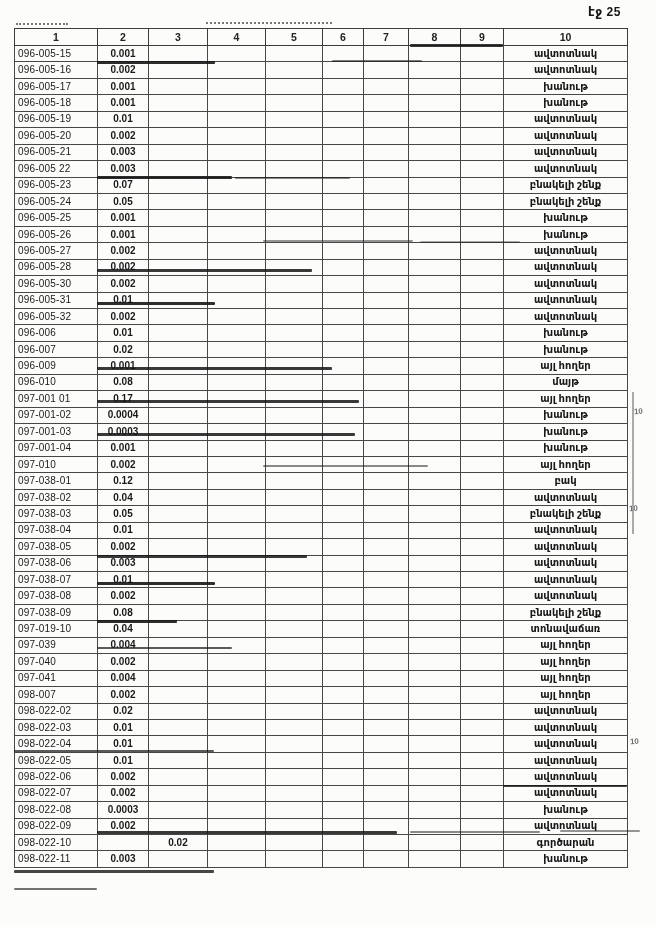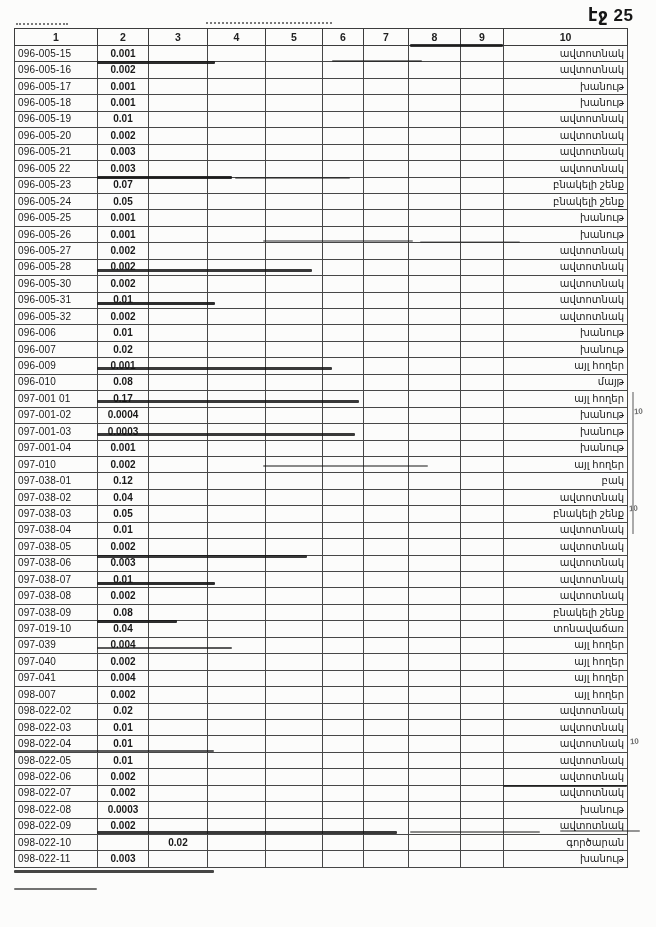--- a/index.html
+++ b/index.html
@@ -1,25 +1,25 @@
 <!DOCTYPE html>
 <html><head>
 <meta charset="utf-8">
 <style>
   html,body{margin:0;padding:0;}
   body{width:656px;height:927px;background:#ffffff;font-family:"Liberation Sans","DejaVu Sans",sans-serif;}
   .page{position:relative;width:656px;height:927px;background:#fcfcfb;overflow:hidden;color:#1b1b1b;}
-  .page-label{position:absolute;top:5px;left:588px;font-size:17px;font-weight:bold;letter-spacing:.5px;color:#161616;}
+  .page-label{position:absolute;top:5px;left:588px;font-size:12px;font-weight:bold;letter-spacing:.5px;color:#161616;}
   table.doc{position:absolute;left:14px;top:28px;width:613px;border-collapse:collapse;table-layout:fixed;}
   table.doc th{border:1px solid #3c3c3c;height:16px;font-size:10.5px;font-weight:bold;color:#222;padding:0;}
   table.doc td{border:1px solid #474747;height:15.45px;font-size:10px;line-height:1;padding:0 3px;
                overflow:hidden;white-space:nowrap;color:#191919;}
   td.c1{text-align:left;letter-spacing:.2px;}
   td.c2,td.c3{text-align:center;font-weight:bold;}
-  td.c10{text-align:right;font-weight:normal;font-size:9.8px;}
+  td.c10{text-align:center;font-weight:bold;font-size:9.8px;}
   .smudge{position:absolute;background:#161616;border-radius:1px;pointer-events:none;}
   .dotted{position:absolute;border-top:2px dotted #7a7a7a;height:0;pointer-events:none;}
   .vline{position:absolute;left:632px;top:392px;width:2px;height:142px;background:#8f8f8f;opacity:.75;pointer-events:none;}
   .mm{position:absolute;font-size:8px;color:#6d6d6d;font-weight:bold;transform:rotate(-4deg);}
   .mm1{left:634px;top:407px;}
   .mm2{left:629px;top:504px;}
   .mm3{left:630px;top:737px;}
 </style>
 </head>
 <body>

